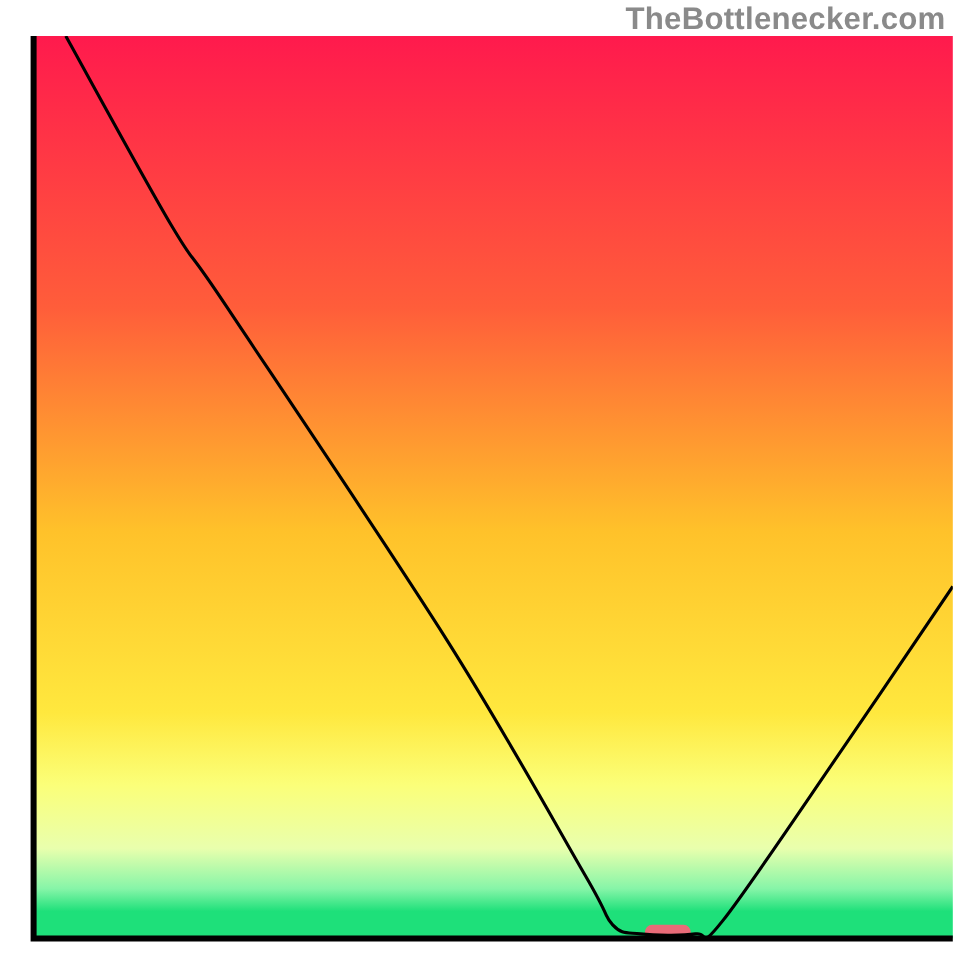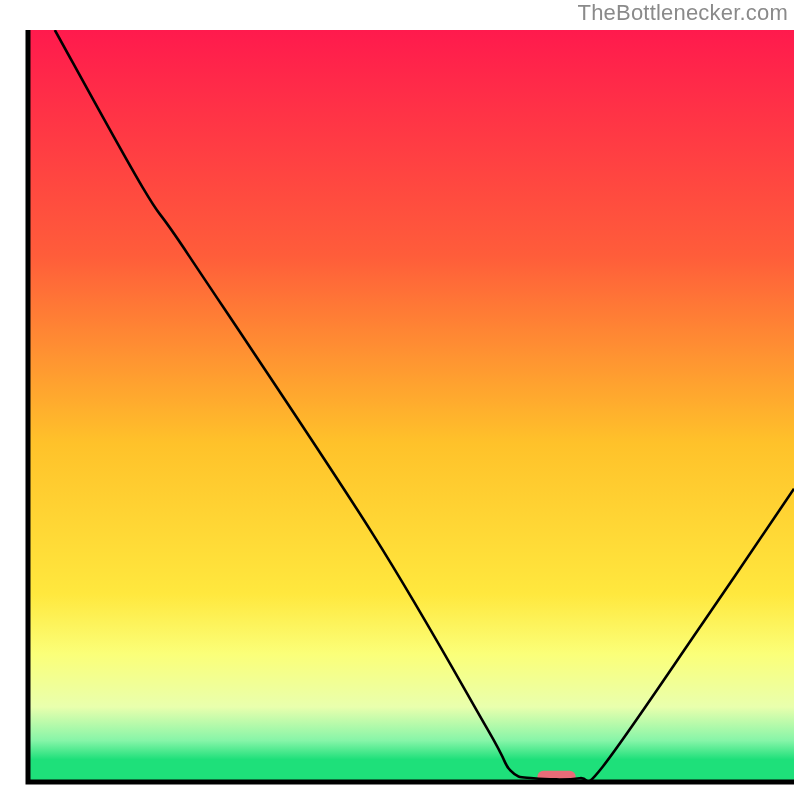--- a/index.html
+++ b/index.html
@@ -14,22 +14,22 @@
   .wrap {
     position: relative;
     width: 800px;
     height: 800px;
   }
   .watermark {
     position: absolute;
     top: 0px;
     right: 12px;
     color: #8a8a8a;
-    font-size: 22px;
-    font-weight: 400;
+    font-size: 26px;
+    font-weight: 700;
     letter-spacing: 0.2px;
     z-index: 5;
   }
   svg.plot {
     position: absolute;
     left: 0;
     top: 0;
     width: 800px;
     height: 800px;
   }

